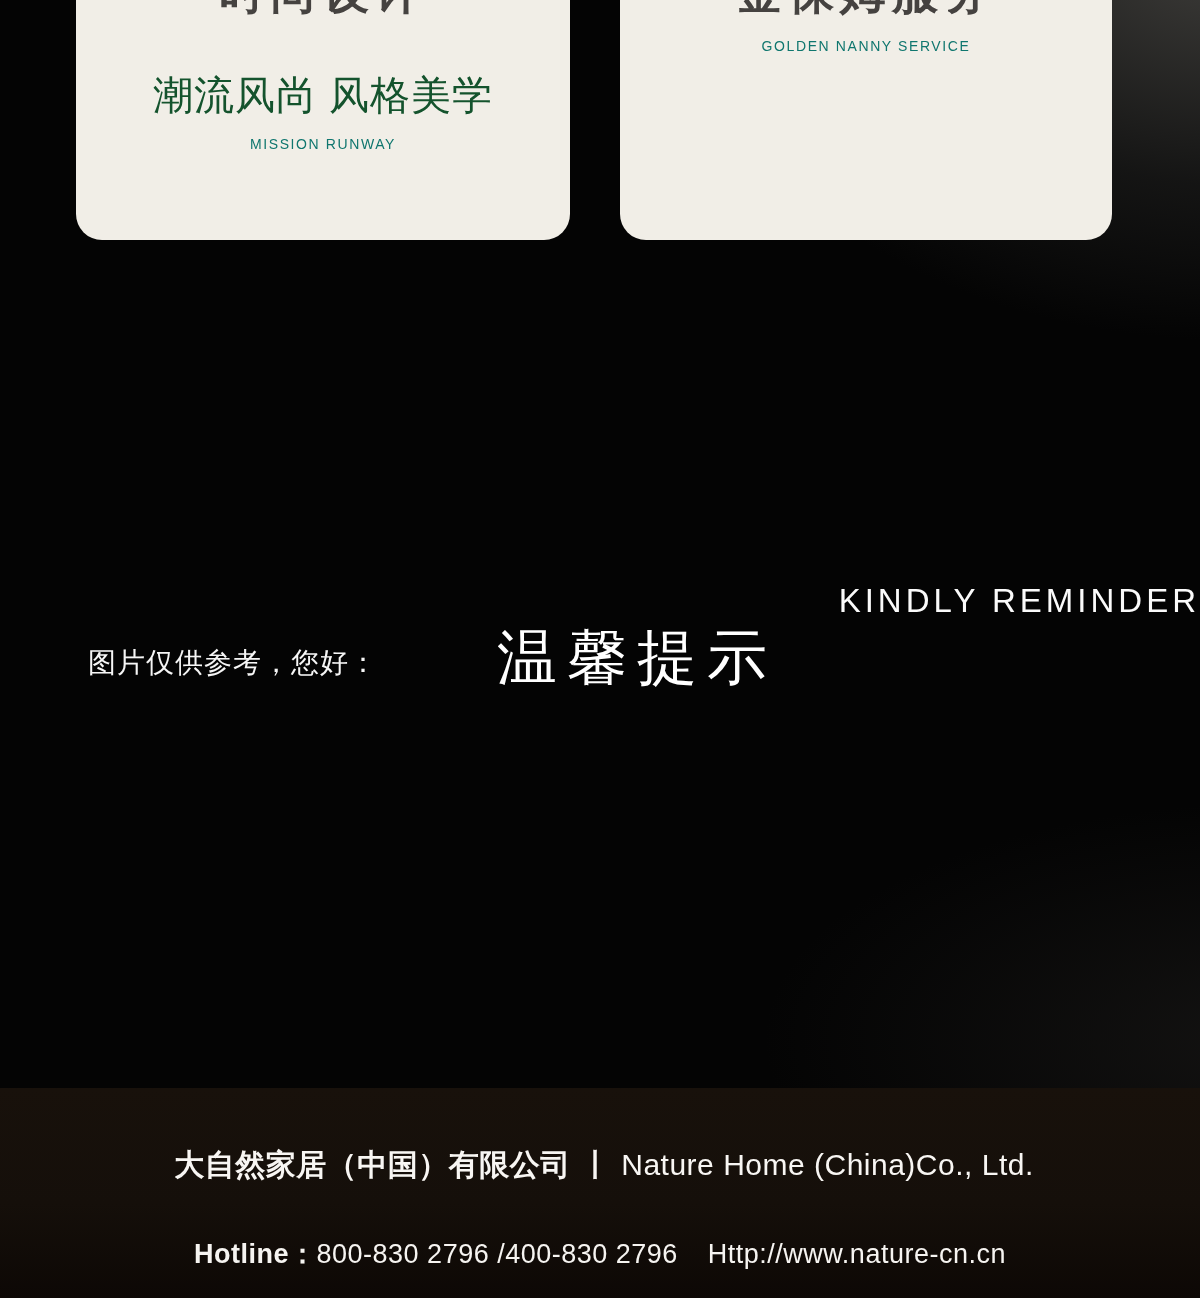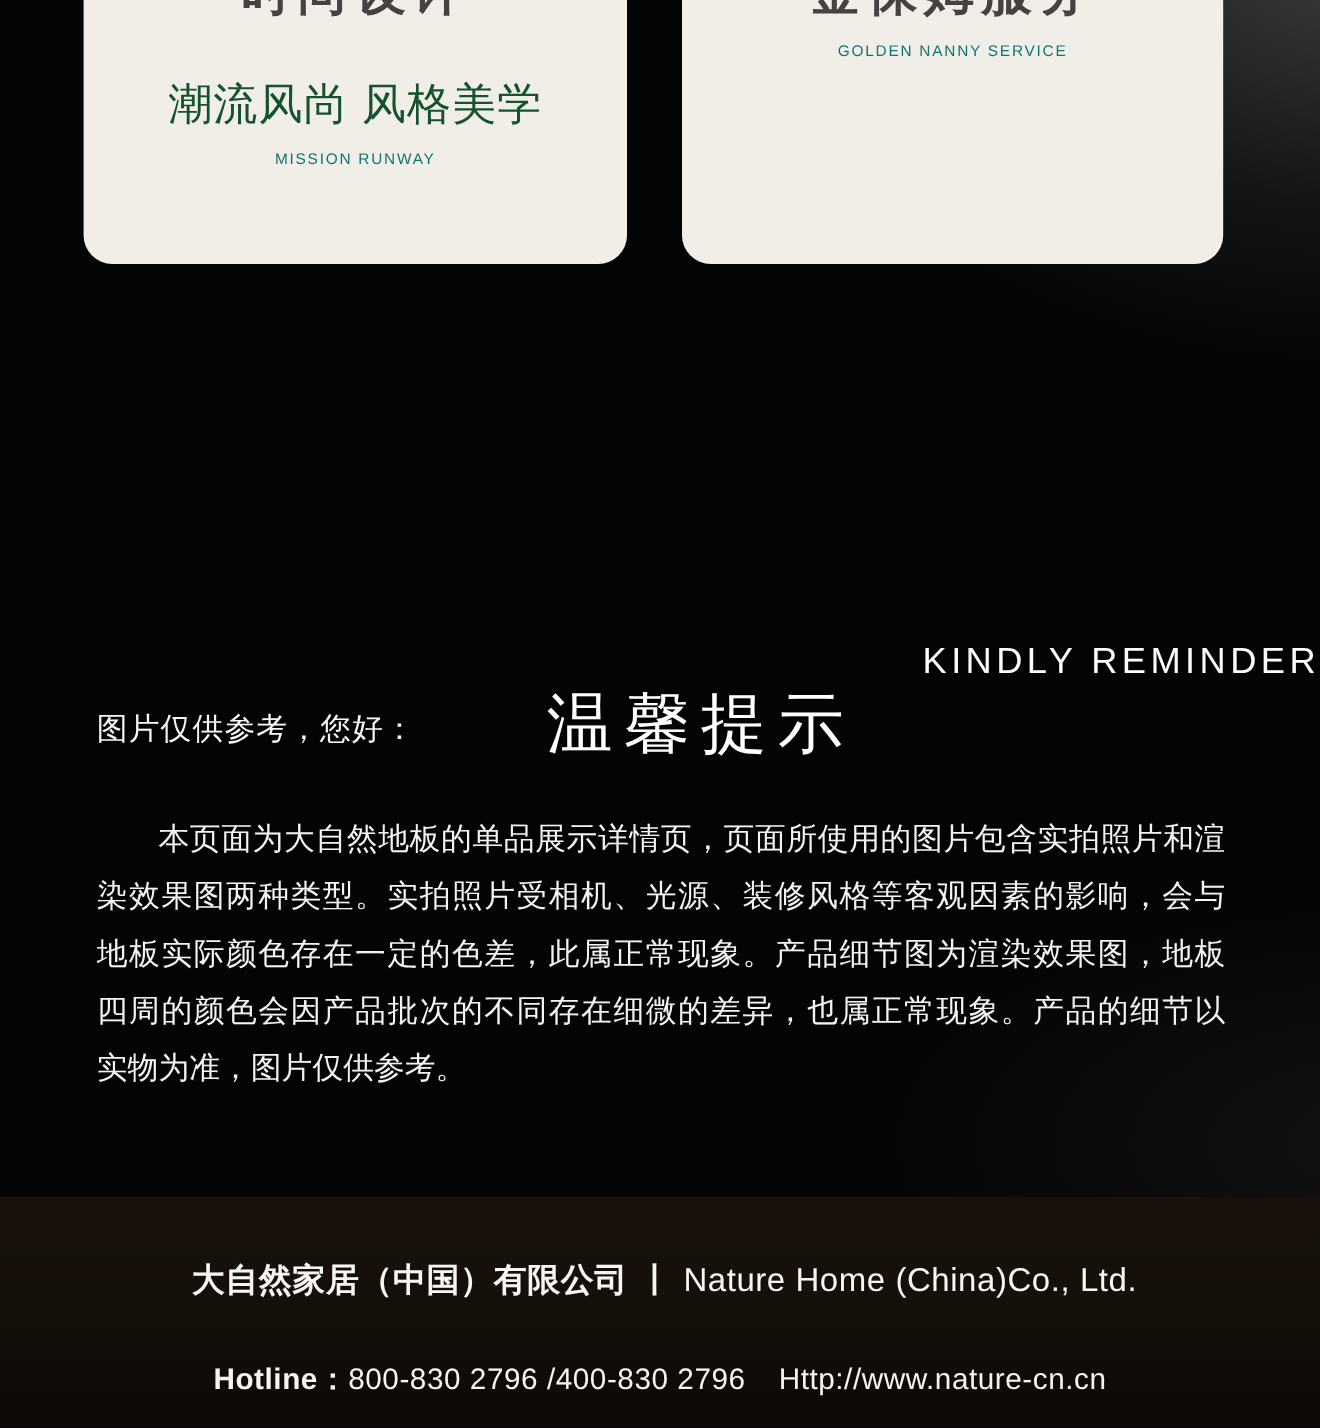--- a/index.html
+++ b/index.html
@@ -144,27 +144,20 @@
 
   <div class="card right">
     <div class="card-title">金保姆服务</div>
     <div class="card-caption">GOLDEN NANNY SERVICE</div>
   </div>
 
   <div class="kindly">KINDLY REMINDER</div>
   <div class="warm">温馨提示</div>
   <div class="greeting">图片仅供参考，您好：</div>
 
-  <div class="reminder-body">
-    <p class="first">本页面为大自然地板的单品展示详情页，页面所使用的图片包含实拍照片和渲</p>
-    <p>染效果图两种类型。实拍照片受相机、光源、装修风格等客观因素的影响，会与</p>
-    <p>地板实际颜色存在一定的色差，此属正常现象。产品细节图为渲染效果图，地板</p>
-    <p>四周的颜色会因产品批次的不同存在细微的差异，也属正常现象。产品的细节以</p>
-    <p class="last">实物为准，图片仅供参考。</p>
-  </div>
 
   <footer class="footer">
     <div class="company-line">
       <span class="cn">大自然家居（中国）有限公司</span><span class="sep">丨</span><span class="en">Nature Home (China)Co., Ltd.</span>
     </div>
     <div class="hotline-line">
       <span class="hl-label">Hotline：</span><span>800-830 2796 /400-830 2796</span><span class="website">Http://www.nature-cn.cn</span>
     </div>
   </footer>
 

